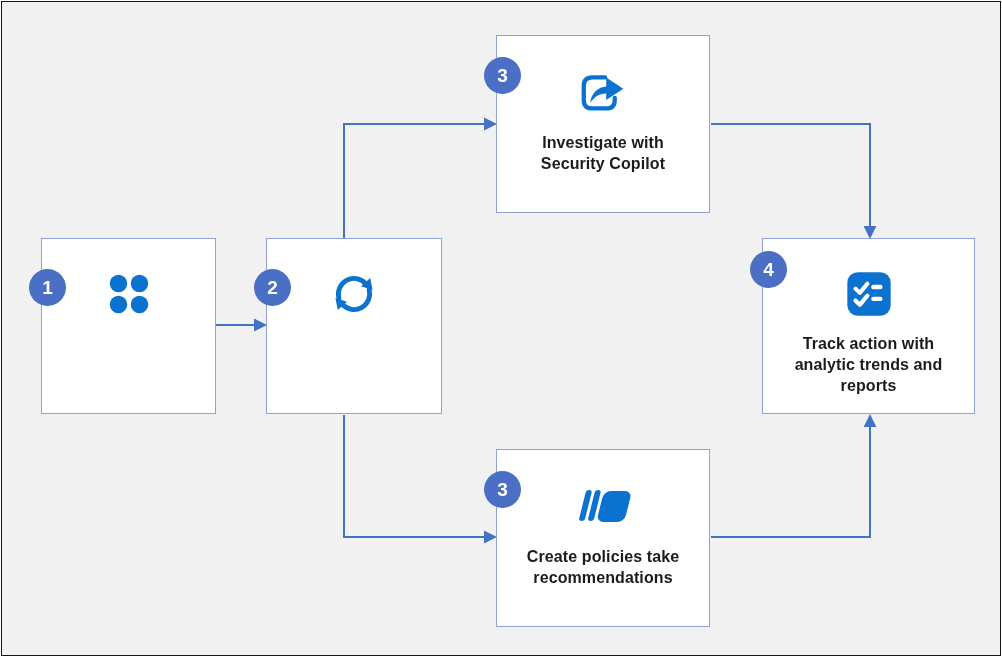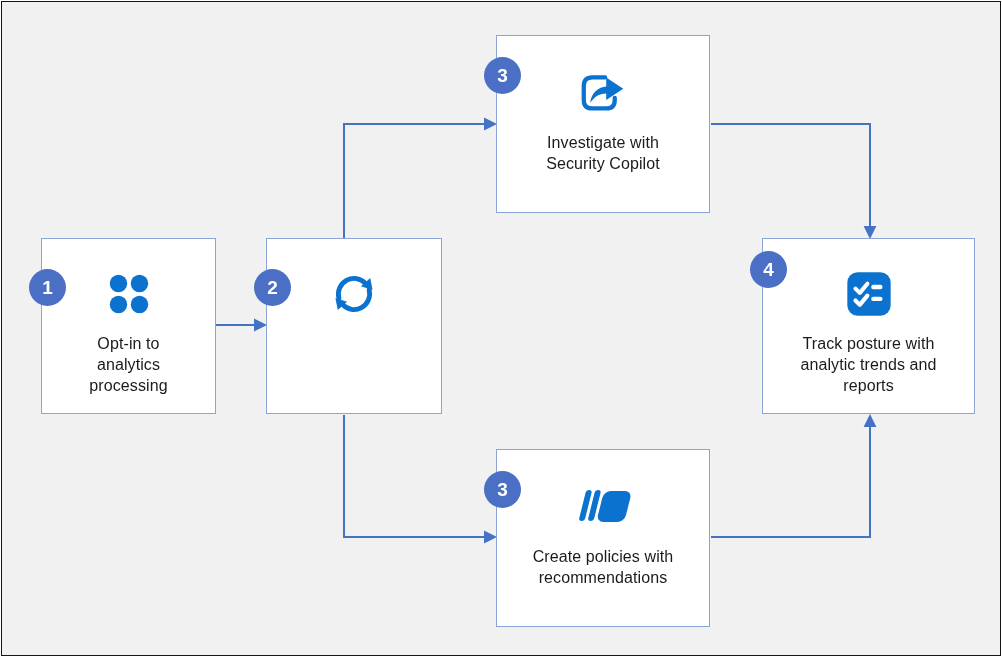--- a/index.html
+++ b/index.html
@@ -45,21 +45,21 @@
   .icon-wrap {
     margin-top: 26px;
     height: 58px;
     display: flex;
     align-items: center;
     justify-content: center;
   }
   .label {
     margin-top: 10px;
     font-size: 16px;
-    font-weight: normal;
+    font-weight: bold;
     color: #1b1b1b;
     text-align: center;
     line-height: 21px;
     white-space: pre-line;
     letter-spacing: 0.1px;
   }
 </style>
 </head>
 <body>
 
@@ -91,23 +91,20 @@
   <div class="node" style="left:39px; top:236px; width:175px; height:176px;">
     <div class="badge" style="top:30px;">1</div>
     <div class="icon-wrap">
       <svg width="44" height="44" viewBox="0 0 44 44" fill="#0b72d0">
         <circle cx="11.5" cy="11.5" r="8.7"></circle>
         <circle cx="32.5" cy="11.5" r="8.7"></circle>
         <circle cx="11.5" cy="32.5" r="8.7"></circle>
         <circle cx="32.5" cy="32.5" r="8.7"></circle>
       </svg>
     </div>
-    <div class="label">Opt-in to
-analytics
-processing</div>
   </div>
 
   <div class="node" style="left:264px; top:236px; width:176px; height:176px;">
     <div class="badge" style="top:30px;">2</div>
     <div class="icon-wrap">
       <svg width="50" height="50" viewBox="0 0 48 48" fill="none" stroke="#0b72d0" stroke-width="4.6" stroke-linecap="round">
         <path d="M 9.5,28 A 15,15 0 0 1 35.1,14"></path>
         <path d="M 38.5,20 A 15,15 0 0 1 12.9,34"></path>
         <path d="M -1,-6 L 9,0 L -1,6 Z" fill="#0b72d0" stroke="none" transform="translate(35.8,13.4) rotate(48)"></path>
         <path d="M -1,-6 L 9,0 L -1,6 Z" fill="#0b72d0" stroke="none" transform="translate(12.2,34.6) rotate(228)"></path>
@@ -131,33 +128,33 @@
     <div class="badge" style="top:21px;">3</div>
     <div class="icon-wrap" style="margin-top:28px;">
       <svg width="58" height="48" viewBox="0 0 58 48" fill="#0b72d0">
         <g transform="translate(8,0) skewX(-14)">
           <rect x="6" y="7" width="6" height="31" rx="3"></rect>
           <rect x="15" y="7" width="6" height="31" rx="3"></rect>
           <rect x="24" y="8" width="28" height="31" rx="7"></rect>
         </g>
       </svg>
     </div>
-    <div class="label">Create policies with
+    <div class="label">Create policies take
 recommendations</div>
   </div>
 
   <div class="node" style="left:760px; top:236px; width:213px; height:176px;">
     <div class="badge" style="top:12px;">4</div>
     <div class="icon-wrap">
       <svg width="52" height="52" viewBox="0 0 48 48">
         <rect x="4" y="4" width="40" height="40" rx="9.5" fill="#0b72d0"></rect>
         <path d="M 11.5,19 L 15.5,23 L 22.5,14.5" fill="none" stroke="#ffffff" stroke-width="3.8" stroke-linecap="round" stroke-linejoin="round"></path>
         <rect x="26" y="15.5" width="10.5" height="4" rx="2" fill="#ffffff"></rect>
         <path d="M 11.5,30 L 15.5,34 L 22.5,25.5" fill="none" stroke="#ffffff" stroke-width="3.8" stroke-linecap="round" stroke-linejoin="round"></path>
         <rect x="26" y="26.5" width="10.5" height="4" rx="2" fill="#ffffff"></rect>
       </svg>
     </div>
-    <div class="label">Track posture with
+    <div class="label">Track action with
 analytic trends and
 reports</div>
   </div>
 
 </div>
 
 </body></html>

